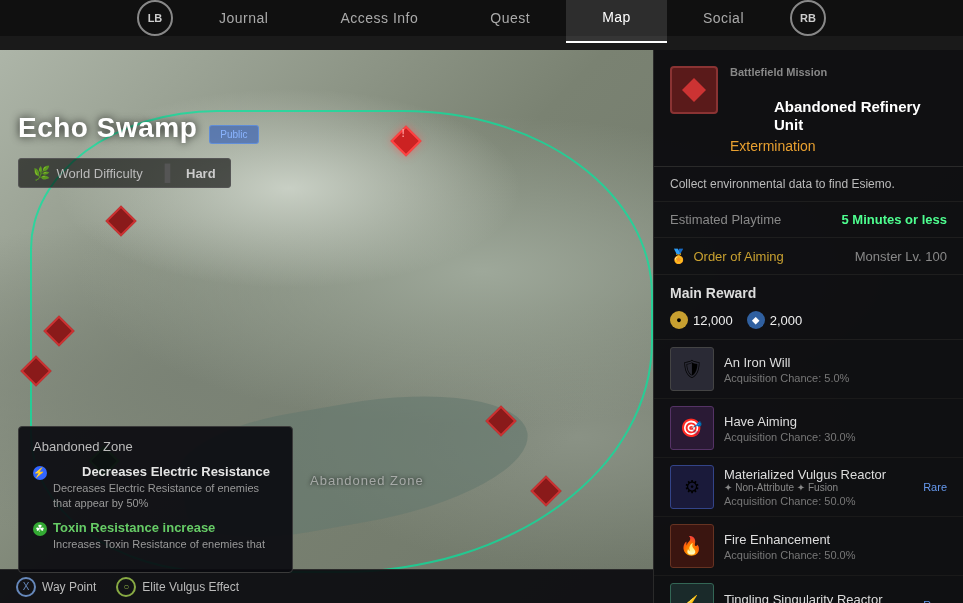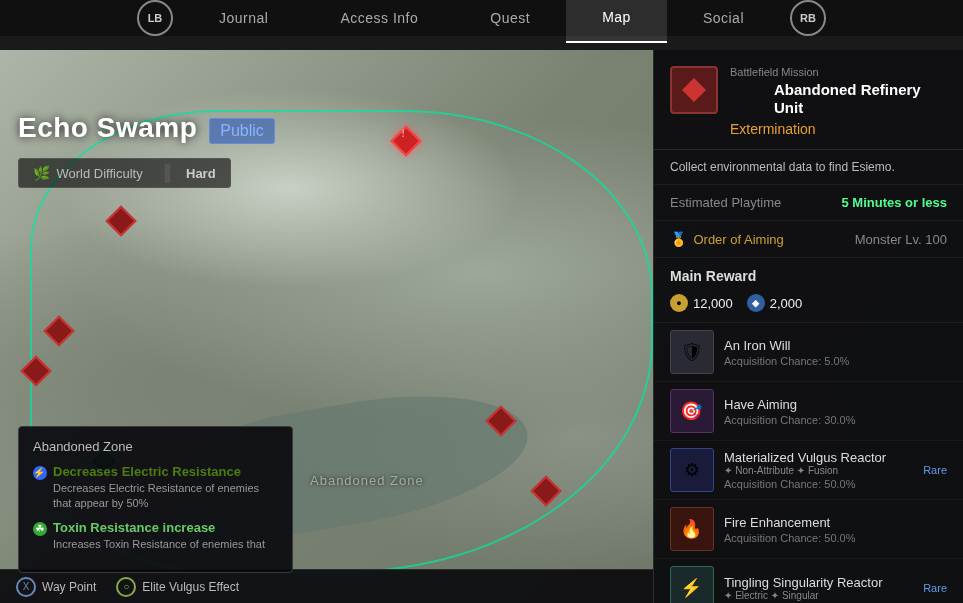--- a/index.html
+++ b/index.html
@@ -112,21 +112,21 @@
       color: #fff;
       font-size: 28px;
       font-weight: 700;
       text-shadow: 0 0 8px rgba(0,0,0,0.8);
       letter-spacing: 0.5px;
     }
     .public-badge {
       background: rgba(60,100,180,0.7);
       border: 1px solid rgba(100,160,255,0.5);
       color: #8ab4ff;
-      font-size: 16px;
+      font-size: 10px;
       padding: 3px 10px;
       border-radius: 3px;
     }
 
     
     .difficulty-bar {
       position: absolute;
       top: 108px;
       left: 18px;
       display: flex;
@@ -207,21 +207,21 @@
       align-items: center;
       justify-content: center;
       font-size: 10px;
     }
     .az-effect-icon.blue { background: #3366ff; color: #fff; }
     .az-effect-icon.green { background: #33aa33; color: #fff; }
     .az-effect-name {
       font-size: 13px;
       font-weight: bold;
     }
-    .az-effect-name.blue { color: #4d7c0f; }
+    .az-effect-name.blue { color: #e5e5e5; margin-left: 29px; }
     .az-effect-name.green { color: #66cc66; }
     .az-effect-desc {
       font-size: 11px;
       color: #999;
       margin-top: 2px;
       line-height: 1.4;
     }
 
     
     .map-zone-label {
@@ -268,21 +268,22 @@
     }
     .mission-icon-inner {
       width: 24px;
       height: 24px;
       background: #cc3333;
       clip-path: polygon(50% 0%, 100% 50%, 50% 100%, 0% 50%);
     }
     .mission-type {
       color: #888;
       font-size: 11px;
-      margin-bottom: 3px;
+      margin-bottom: 20px;
+      font-weight: bold;
     }
     .mission-name {
       color: #fff;
       font-size: 15px;
       font-weight: bold;
       line-height: 1.2;
       margin-bottom: 4px;
       margin-left: 44px;
     }
     .mission-mode {

